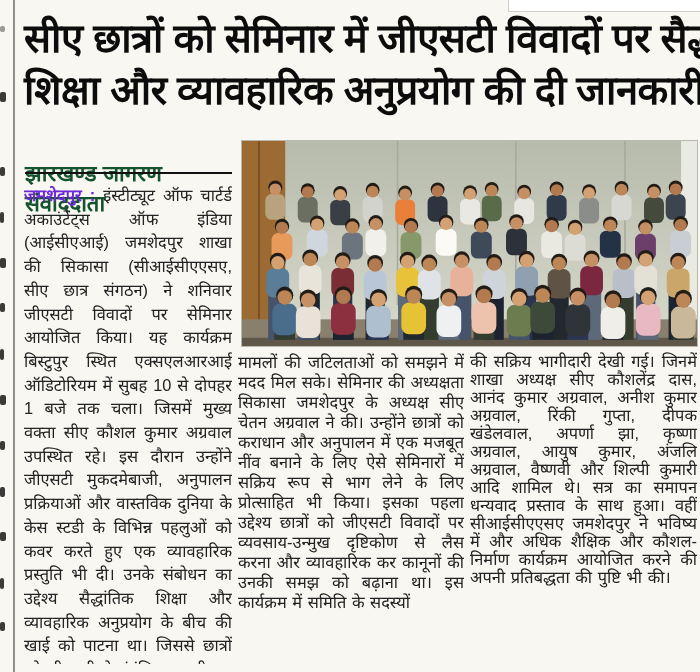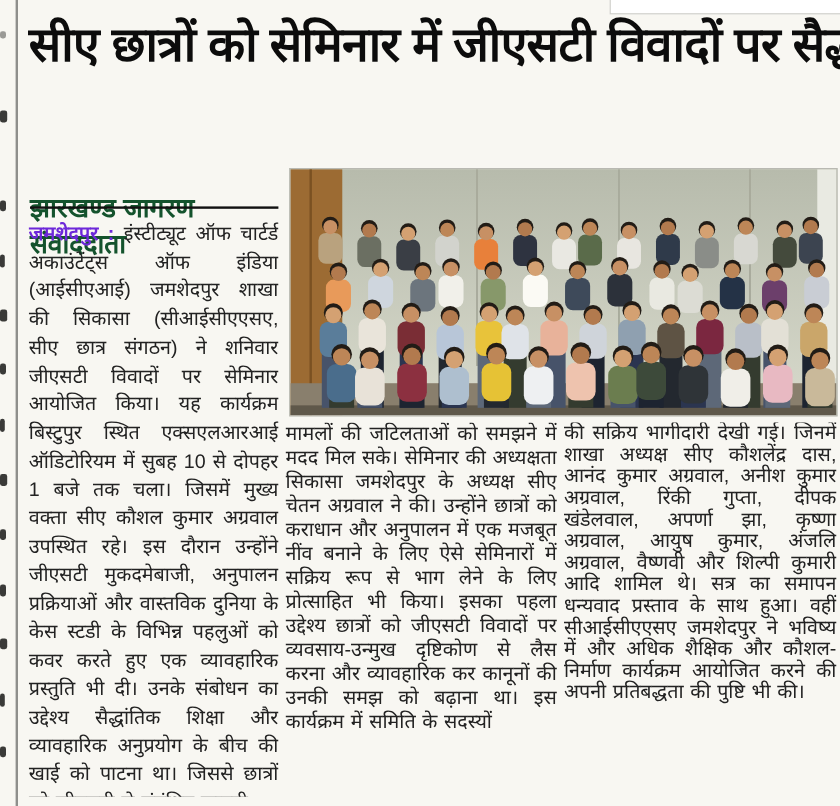--- a/index.html
+++ b/index.html
@@ -63,20 +63,21 @@
       <div class="edge-frag" style="left: 0px; top: 487px; width: 5px; height: 10px;"></div>
       <div class="edge-frag" style="left: 0px; top: 532px; width: 6px; height: 9px;"></div>
       <div class="edge-frag" style="left: 0px; top: 578px; width: 4px; height: 11px;"></div>
       <div class="edge-frag" style="left: 0px; top: 622px; width: 5px; height: 9px;"></div>
     </div>
 
   <div class="corner-box"></div>
 
   <div class="headline">
     <div>सीए छात्रों को सेमिनार में जीएसटी विवादों पर सैद्धांतिक</div>
+    <div>शिक्षा और व्यावहारिक अनुप्रयोग की दी जानकारी</div>
   </div>
 
   <div class="byline">झारखण्ड जागरण संवाददाता</div>
   <div class="byline-rule"></div>
 
   <div class="photo">
       <svg viewBox="0 0 455 205" preserveAspectRatio="none">
         <defs>
           <linearGradient id="wall" x1="0" y1="0" x2="0" y2="1">
         <stop offset="0" stop-color="#b7bbac"></stop>

